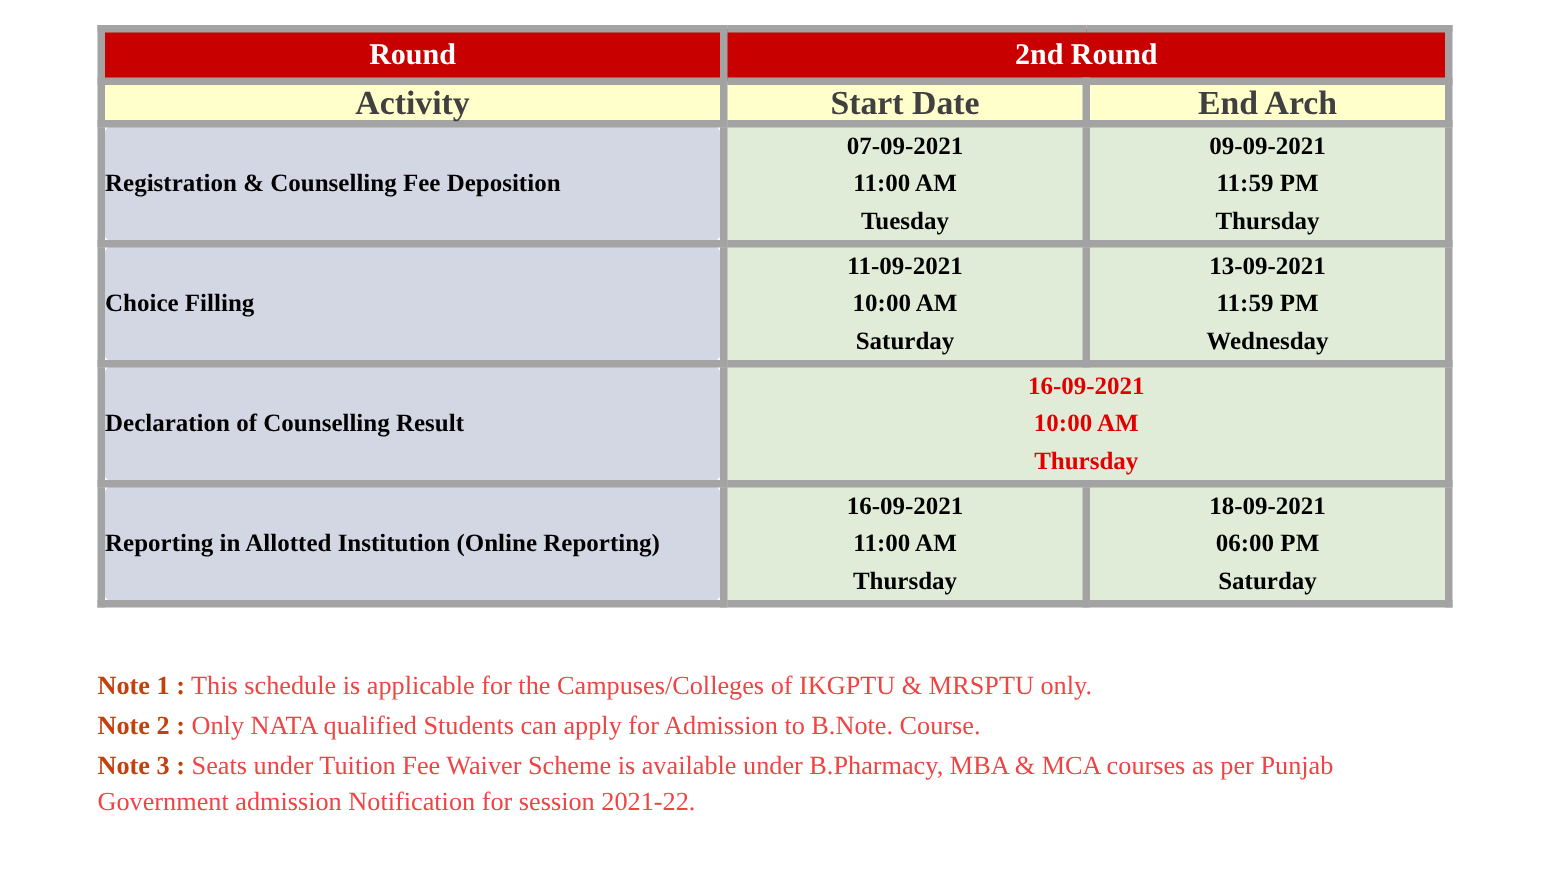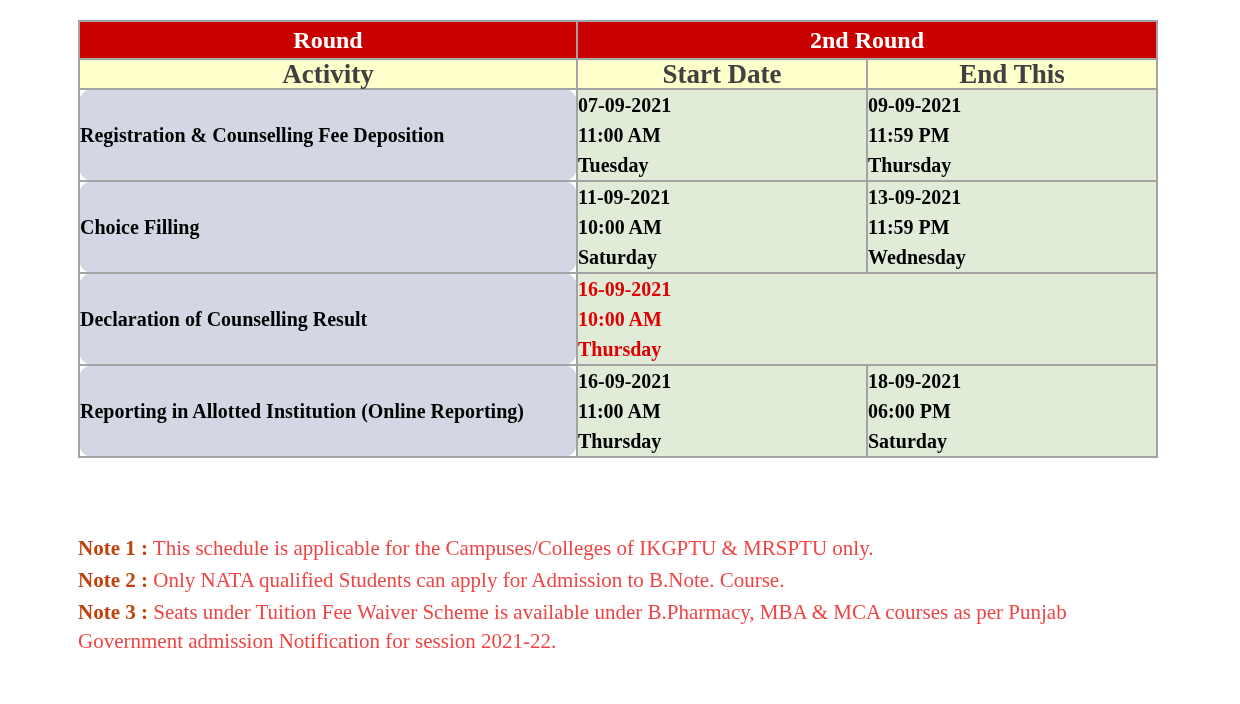--- a/index.html
+++ b/index.html
@@ -21,21 +21,21 @@
   }
   table.schedule {
     position: absolute;
     left: 78px;
     top: 20px;
     width: 1078px;
     border-collapse: collapse;
     table-layout: fixed;
   }
   table.schedule td, table.schedule th {
-    border: 2px solid #a3a3a3;
+    border: 6px solid #a3a3a3;
     padding: 0;
   }
   .col-activity { width: 498px; }
   .col-start { width: 290px; }
   .col-end { width: 290px; }
 
   .hdr-round {
     background: #c80000;
     color: #ffffff;
     font-weight: bold;
@@ -60,21 +60,21 @@
     text-align: left;
     padding: 6px 0 6px 8px;
     vertical-align: middle;
     line-height: 1.25;
     border-radius: 14px;
   }
   .cell-date {
     background: #e0ecd8;
     font-weight: bold;
     font-size: 20px;
-    text-align: left;
+    text-align: center;
     vertical-align: middle;
     padding: 6px 4px;
     line-height: 1.5;
     margin-left: 32px;
   }
   .cell-date.red {
     color: #e00000;
   }
   .cell-date .line {
     display: block;
@@ -112,21 +112,21 @@
       <col class="col-end">
     </colgroup>
     <thead>
       <tr>
         <th class="hdr-round">Round</th>
         <th class="hdr-round" colspan="2">2nd Round</th>
       </tr>
       <tr>
         <th class="hdr-sub">Activity</th>
         <th class="hdr-sub">Start Date</th>
-        <th class="hdr-sub">End This</th>
+        <th class="hdr-sub">End Arch</th>
       </tr>
     </thead>
     <tbody>
 
       <tr>
         <td class="cell-activity">Registration &amp; Counselling Fee Deposition</td>
         <td class="cell-date">
           <span class="line">07-09-2021</span>
           <span class="line">11:00 AM</span>
           <span class="line">Tuesday</span>

